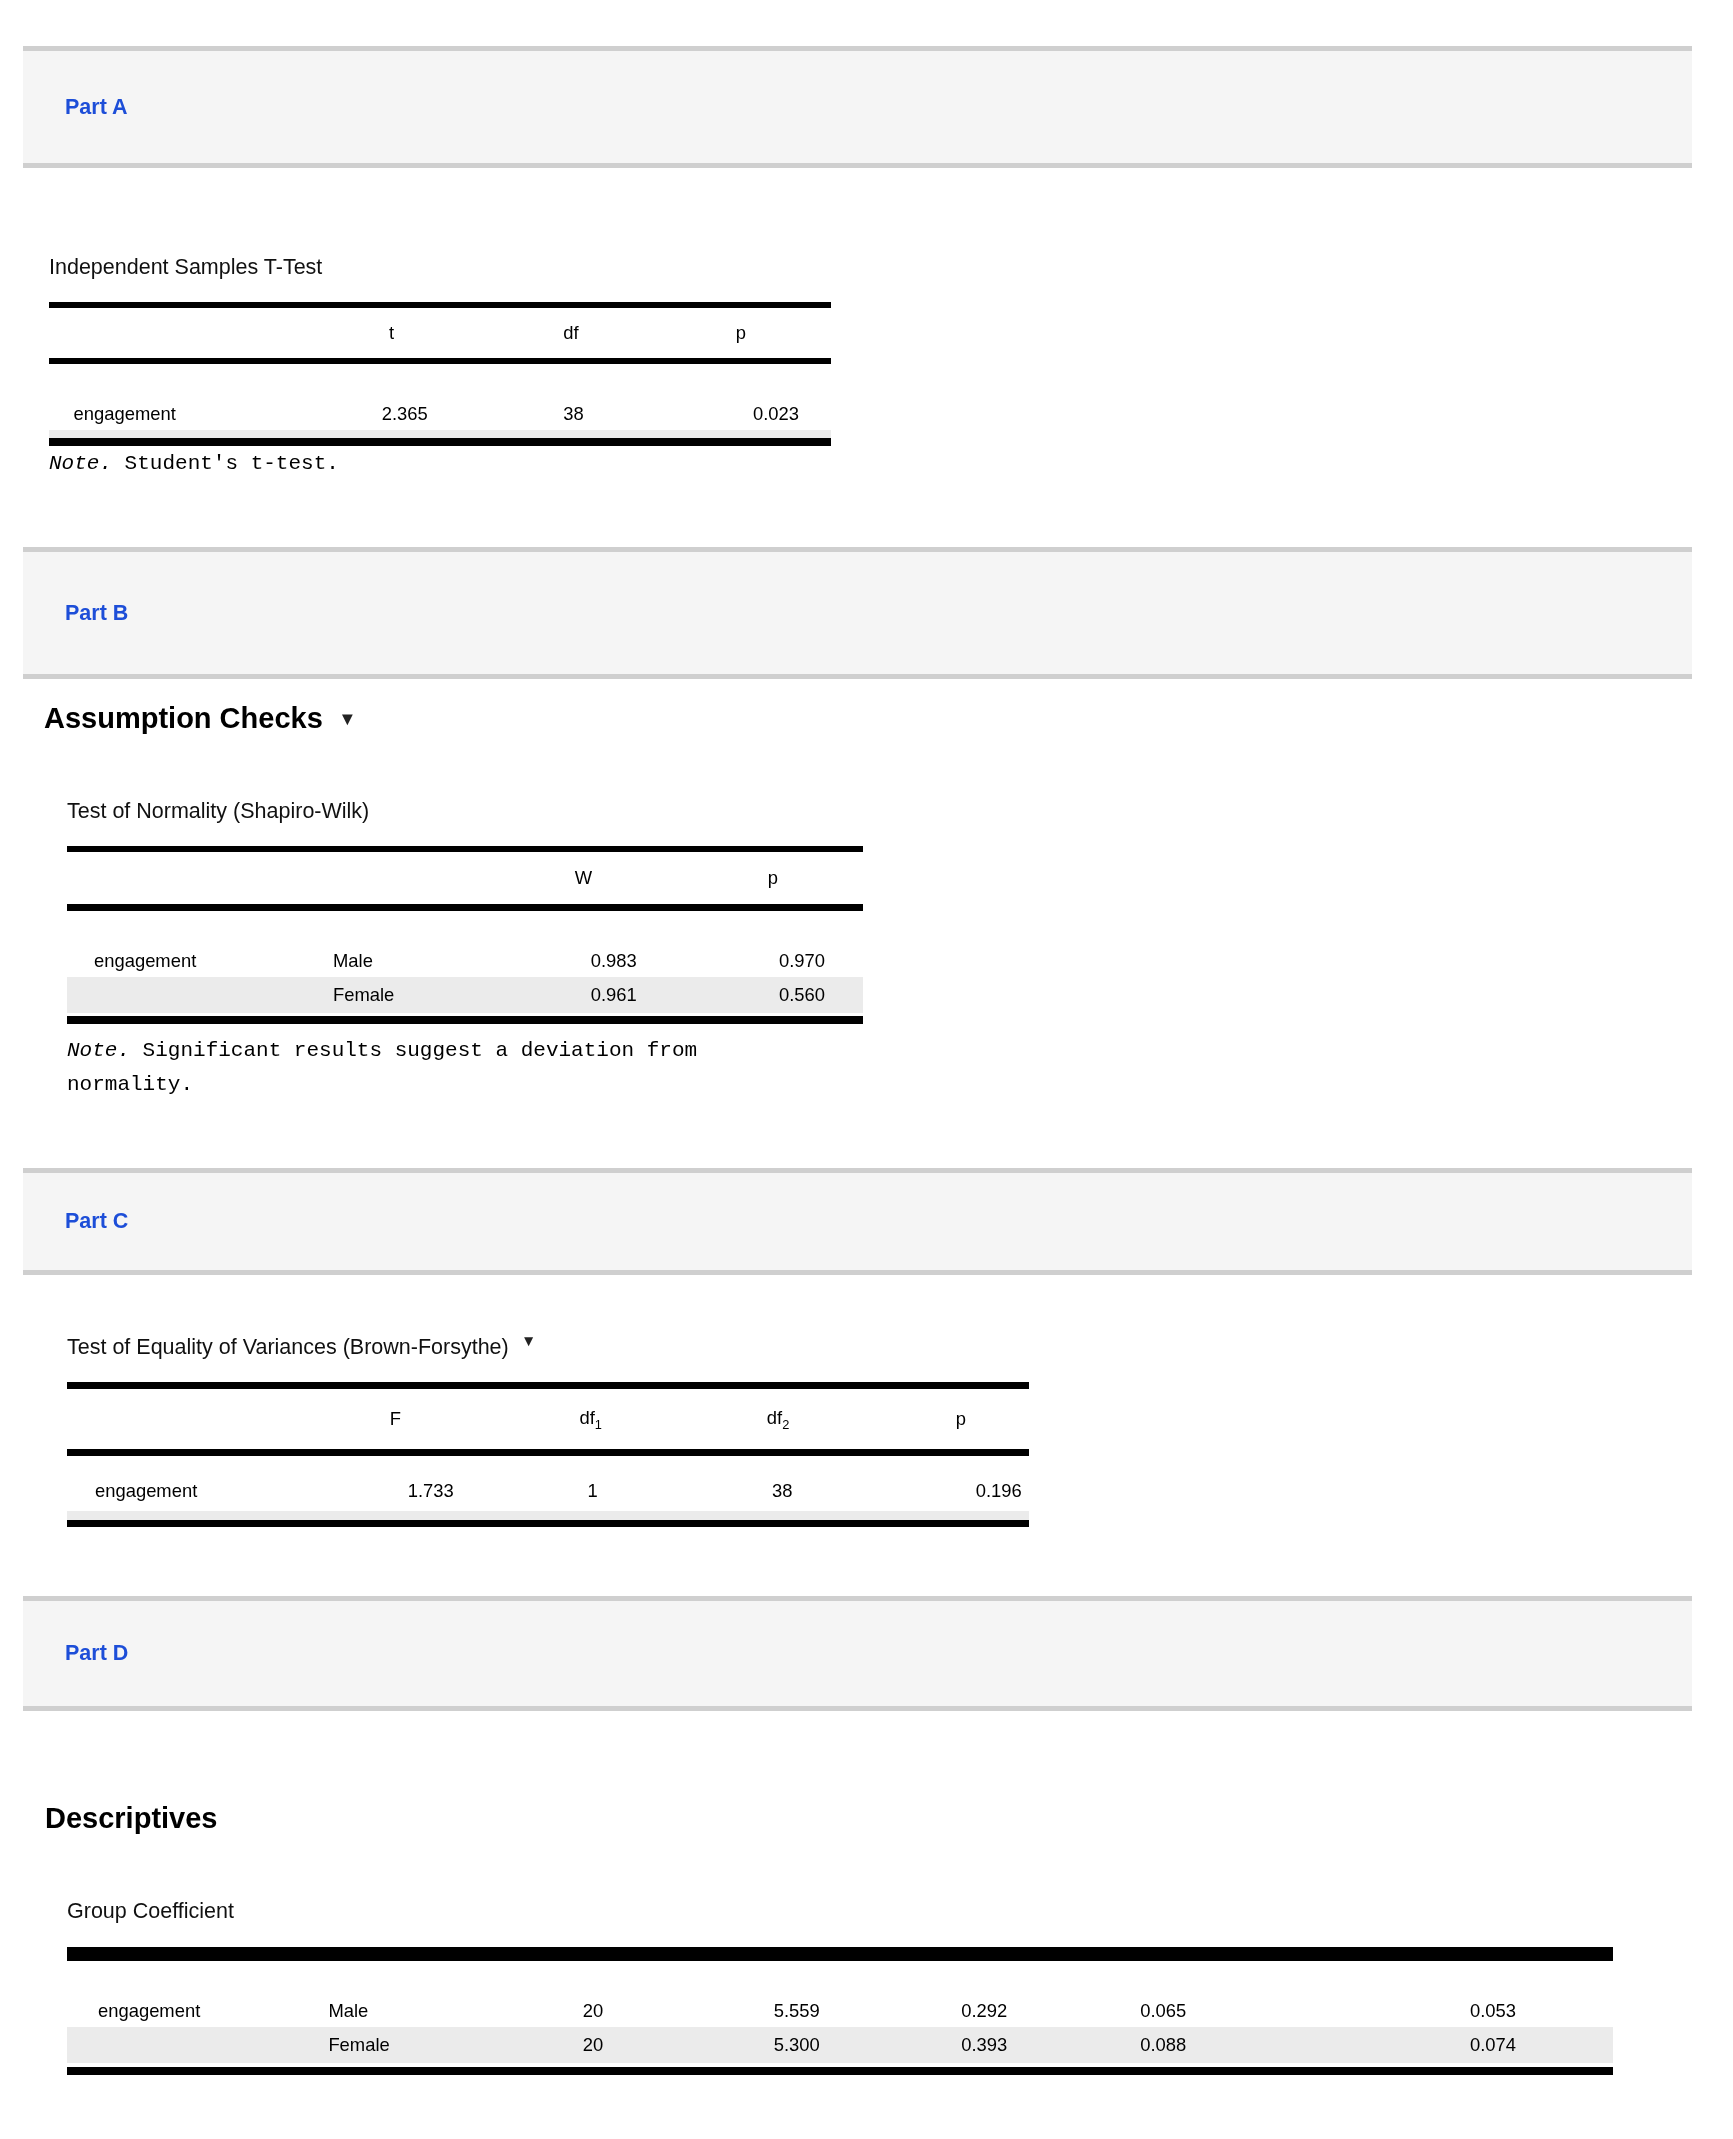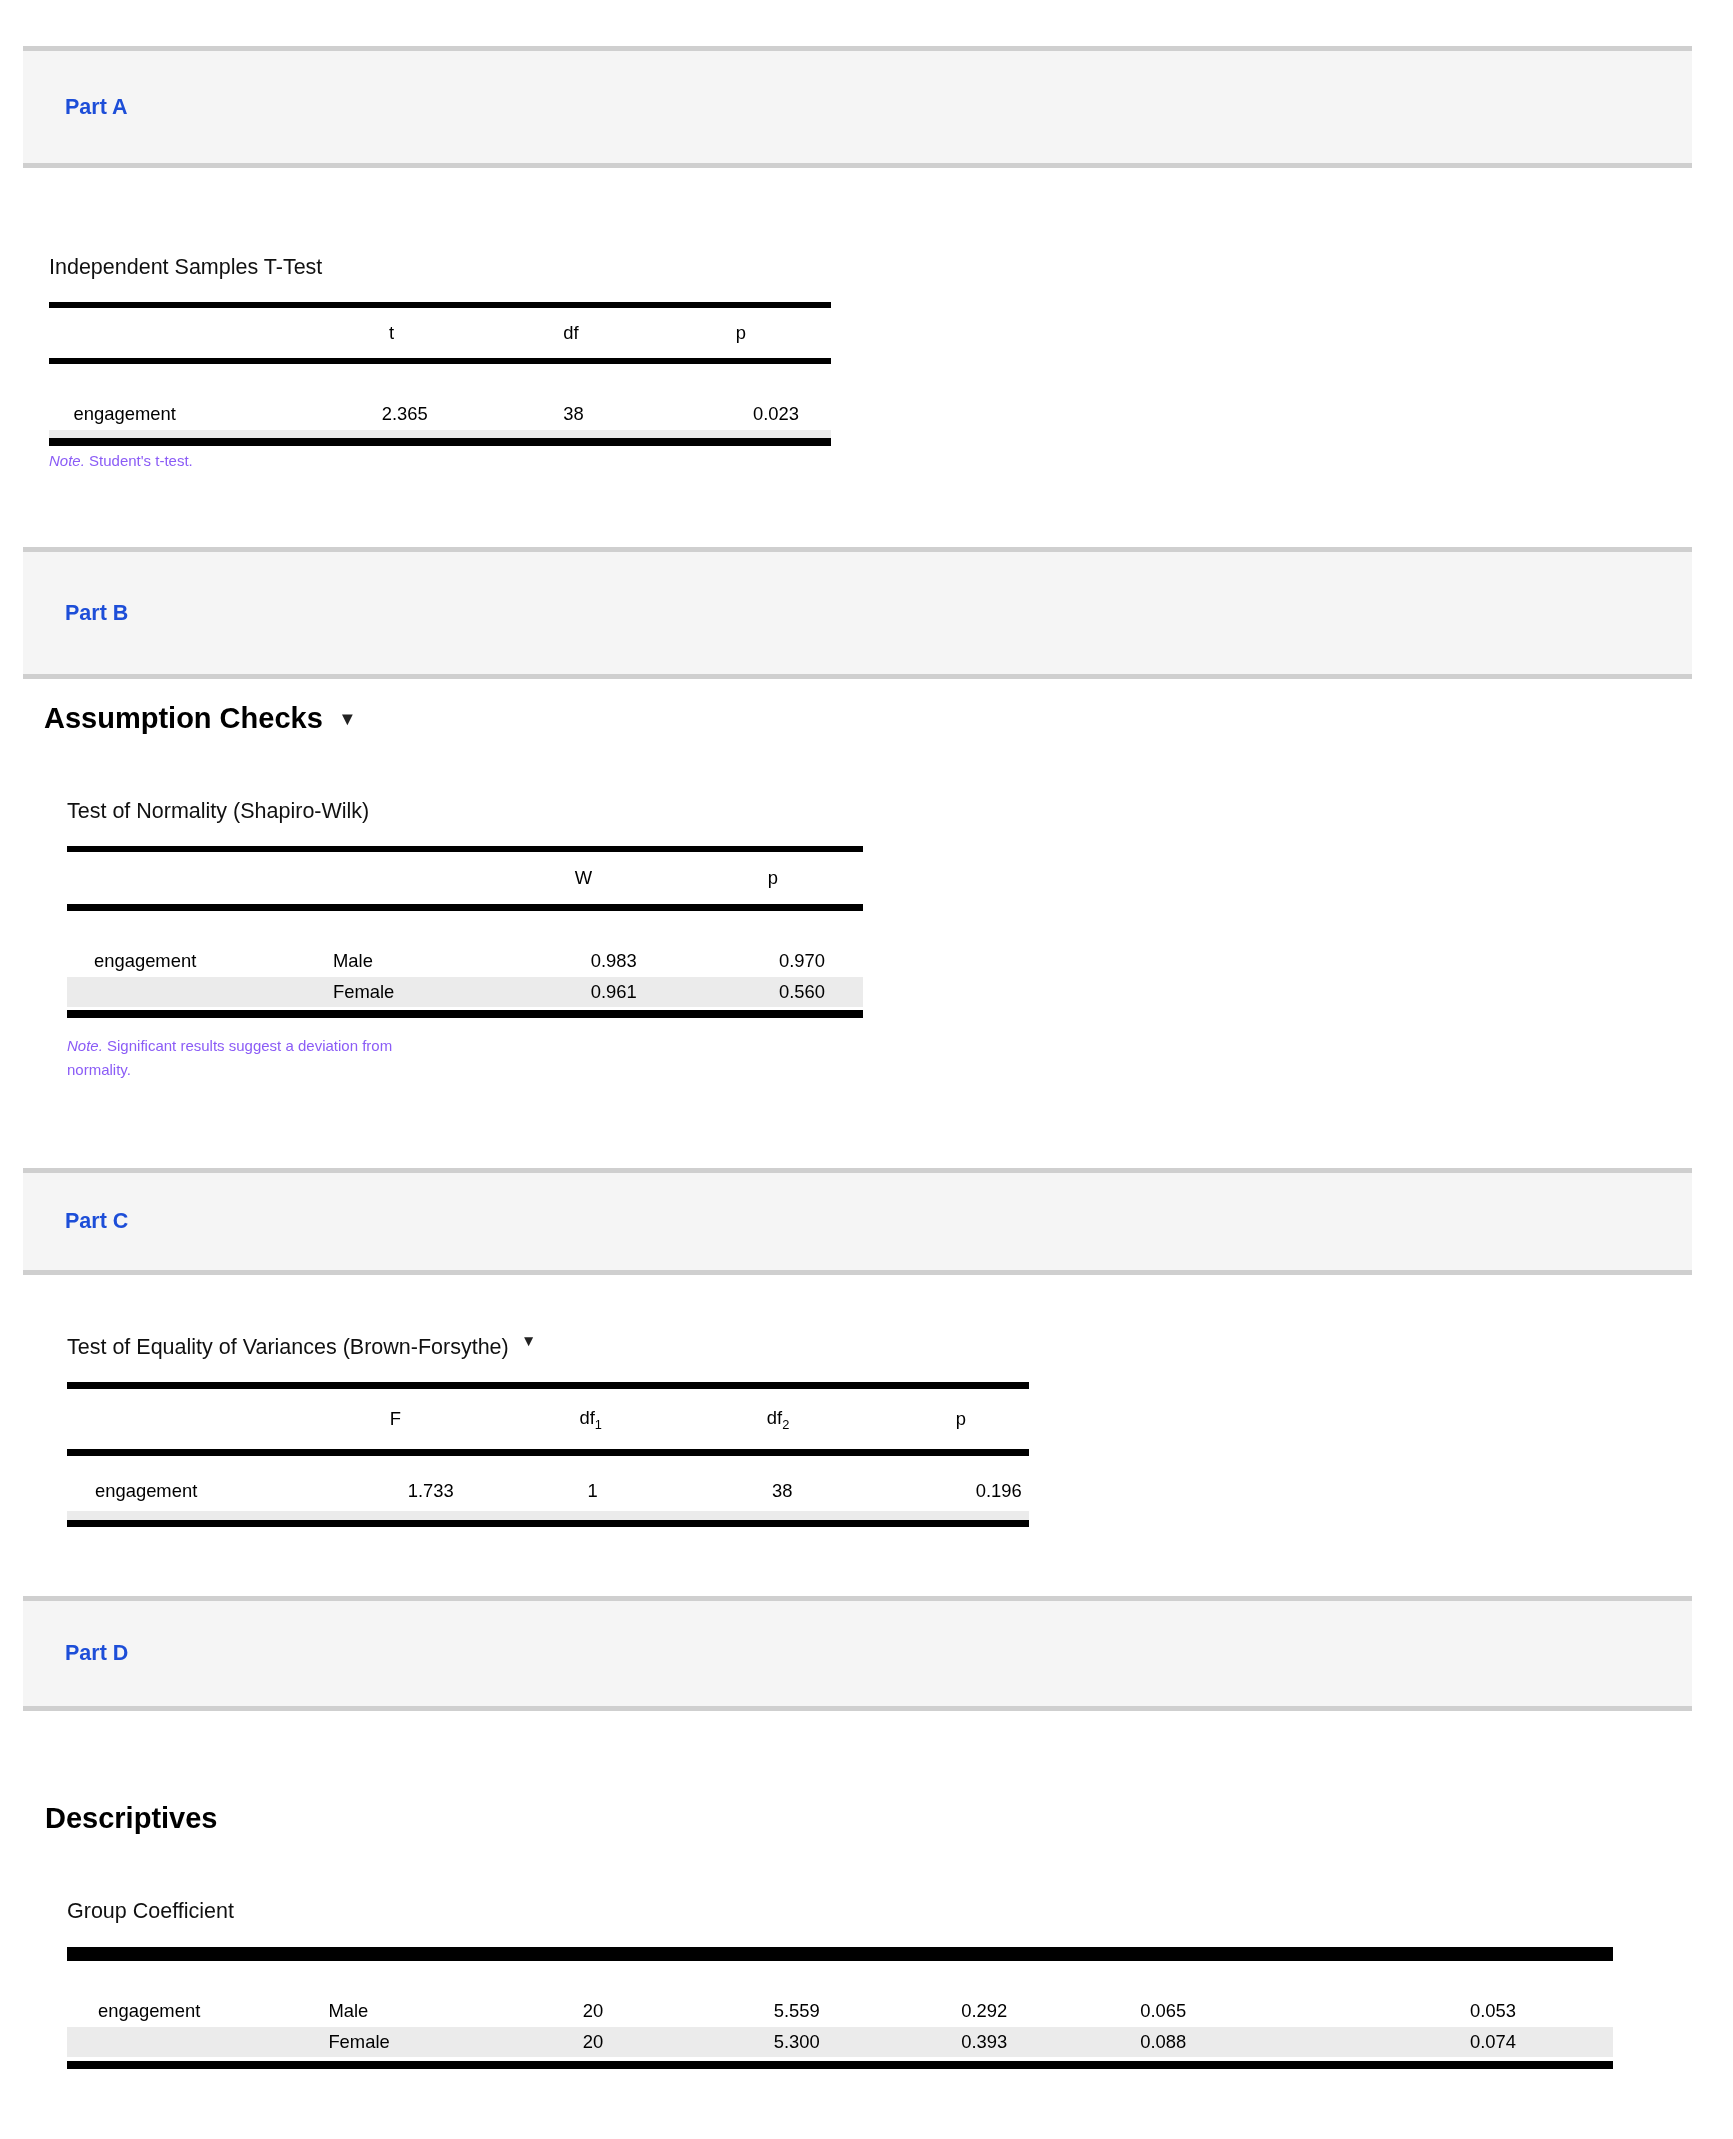--- a/index.html
+++ b/index.html
@@ -63,29 +63,29 @@
   .trow1{align-items:end;}
   #table-ttest .trow1{height:66px;padding-bottom:0;}
   #table-ttest .trow1 > span{padding-bottom:5.1px;}
   #table-normality .trow1{height:66px;}
   #table-normality .trow1 > span{padding-bottom:5.1px;}
   #table-variances .trow1{height:55px;}
   #table-variances .trow1 > span{padding-bottom:9.2px;}
   #table-descriptives .trow1{height:66px;}
   #table-descriptives .trow1 > span{padding-bottom:5.1px;}
 
-  .trow2{align-items:center;height:30px;}
+  .trow2{align-items:center;height:36px;}
   .spacer-stripe{height:8.2px;}
 
   .cl{text-align:left;} .cr{text-align:right;} .cc{text-align:center;}
   .cell{display:block;box-sizing:border-box;white-space:nowrap;}
   .subscript{font-size:12.8px;vertical-align:-5.1px;}
 
   
-  .note{position:absolute;font-size:15px;color:#8b5cf6;}
+  .note{position:absolute;font-size:21px;color:#000000;font-family:Liberation Mono, monospace;}
   #note-ttest{left:49px;top:452px;}
   #note-normality{left:67px;top:1034px;line-height:1.62;}
 </style>
 </head>
 <body>
 
 <div id="page">
 
   <div class="band" id="band-a">
     <span class="band-label">Part A</span>

